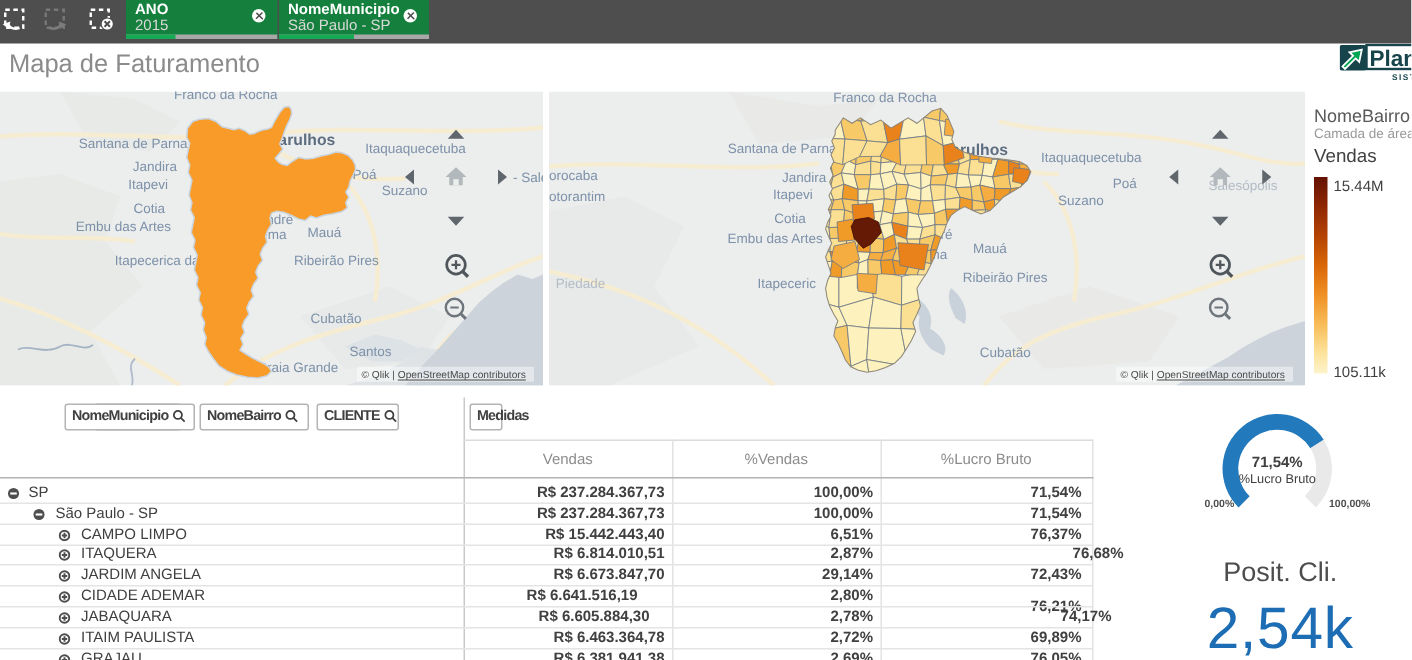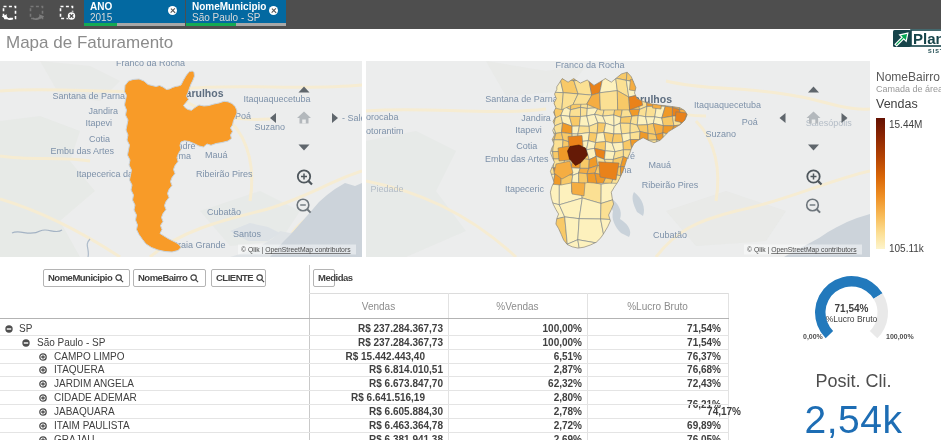--- a/index.html
+++ b/index.html
@@ -1,19 +1,19 @@
 <!DOCTYPE html>
 <html><head>
 <meta charset="utf-8">
 <style>
   html,body{margin:0;padding:0;}
   body{width:941px;height:440px;overflow:hidden;background:#fff;font-family:"Liberation Sans",sans-serif;position:relative;}
   .abs{position:absolute;}
   #toolbar{left:0;top:0;width:941px;height:29px;background:#4e4e4e;}
-  .chip{position:absolute;top:0;height:26px;background:#0369a1;color:#fff;overflow:hidden;}
+  .chip{position:absolute;top:0;height:26px;background:#15803d;color:#fff;overflow:hidden;}
   .chip .t1{font-size:10px;font-weight:bold;line-height:9px;margin:2px 0 0 6px;white-space:nowrap;}
   .chip .t2{font-size:10px;color:#d9d9d9;line-height:9px;margin:2px 0 12px 6px;white-space:nowrap;}
   .selbar{position:absolute;left:0;bottom:0;height:3px;width:100%;background:#a8a8a8;}
   .selbar .g{position:absolute;left:0;top:0;height:3px;background:#15aa53;}
   .chipx{position:absolute;top:6px;width:9px;height:9px;border-radius:50%;background:#fff;}
   .chipx:before,.chipx:after{content:"";position:absolute;left:1.7px;top:3.8px;width:5.6px;height:1.4px;background:#4e4e4e;}
   .chipx:before{transform:rotate(45deg);}
   .chipx:after{transform:rotate(-45deg);}
   #title{left:6px;top:33px;font-size:17px;color:#8b8b8b;}
   #map1{left:0;top:61px;width:362px;height:196px;}
@@ -496,57 +496,57 @@
 <div class="trowtxt" style="left:37px;top:336.7px;">São Paulo - SP</div>
 <div class="num" style="left:309px;top:336.7px;width:134px;">R$ 237.284.367,73</div>
 <div class="num" style="left:448px;top:336.7px;width:134px;">100,00%</div>
 <div class="num" style="left:587px;top:336.7px;width:134px;">71,54%</div>
 <div class="tline" style="left:0px;top:334.9px;width:729px;height:1px;"></div>
 <svg class="abs" style="left:39px;top:352.5px" width="8" height="8" viewBox="0 0 8 8">
     <circle cx="4" cy="4" r="3.2" fill="none" stroke="#4e4e4e" stroke-width="1.3"></circle>
     <path d="M4 2.2 L4 5.8 M2.2 4 L5.8 4" stroke="#4e4e4e" stroke-width="1.3"></path>
   </svg>
 <div class="trowtxt" style="left:54px;top:350.5px;">CAMPO LIMPO</div>
-<div class="num" style="left:309px;top:350.5px;width:116px;">R$ 15.442.443,40</div>
+<div class="num" style="left:309px;top:350.5px;width:134px;">R$ 15.442.443,40</div>
 <div class="num" style="left:448px;top:350.5px;width:134px;">6,51%</div>
 <div class="num" style="left:587px;top:350.5px;width:134px;">76,37%</div>
 <div class="tline" style="left:0px;top:348.7px;width:729px;height:1px;"></div>
 <svg class="abs" style="left:39px;top:366.4px" width="8" height="8" viewBox="0 0 8 8">
     <circle cx="4" cy="4" r="3.2" fill="none" stroke="#4e4e4e" stroke-width="1.3"></circle>
     <path d="M4 2.2 L4 5.8 M2.2 4 L5.8 4" stroke="#4e4e4e" stroke-width="1.3"></path>
   </svg>
 <div class="trowtxt" style="left:54px;top:364.4px;">ITAQUERA</div>
 <div class="num" style="left:309px;top:364.4px;width:134px;">R$ 6.814.010,51</div>
 <div class="num" style="left:448px;top:364.4px;width:134px;">2,87%</div>
-<div class="num" style="left:587px;top:364.4px;width:134px;">76,68%</div>
+<div class="num" style="left:615px;top:364.4px;width:134px;">76,68%</div>
 <div class="tline" style="left:0px;top:362.6px;width:729px;height:1px;"></div>
 <svg class="abs" style="left:39px;top:380.2px" width="8" height="8" viewBox="0 0 8 8">
     <circle cx="4" cy="4" r="3.2" fill="none" stroke="#4e4e4e" stroke-width="1.3"></circle>
     <path d="M4 2.2 L4 5.8 M2.2 4 L5.8 4" stroke="#4e4e4e" stroke-width="1.3"></path>
   </svg>
 <div class="trowtxt" style="left:54px;top:378.2px;">JARDIM ANGELA</div>
 <div class="num" style="left:309px;top:378.2px;width:134px;">R$ 6.673.847,70</div>
-<div class="num" style="left:448px;top:378.2px;width:134px;">62,32%</div>
+<div class="num" style="left:448px;top:378.2px;width:134px;">29,14%</div>
 <div class="num" style="left:587px;top:378.2px;width:134px;">72,43%</div>
 <div class="tline" style="left:0px;top:376.4px;width:729px;height:1px;"></div>
 <svg class="abs" style="left:39px;top:394.1px" width="8" height="8" viewBox="0 0 8 8">
     <circle cx="4" cy="4" r="3.2" fill="none" stroke="#4e4e4e" stroke-width="1.3"></circle>
     <path d="M4 2.2 L4 5.8 M2.2 4 L5.8 4" stroke="#4e4e4e" stroke-width="1.3"></path>
   </svg>
 <div class="trowtxt" style="left:54px;top:392.1px;">CIDADE ADEMAR</div>
 <div class="num" style="left:309px;top:392.1px;width:116px;text-align:right;">R$ 6.641.516,19</div>
 <div class="num" style="left:448px;top:392.1px;width:134px;">2,80%</div>
 <div class="num" style="left:587px;top:399px;width:134px;">76,21%</div>
 <div class="tline" style="left:0px;top:390.2px;width:729px;height:1px;"></div>
 <svg class="abs" style="left:39px;top:407.9px" width="8" height="8" viewBox="0 0 8 8">
     <circle cx="4" cy="4" r="3.2" fill="none" stroke="#4e4e4e" stroke-width="1.3"></circle>
     <path d="M4 2.2 L4 5.8 M2.2 4 L5.8 4" stroke="#4e4e4e" stroke-width="1.3"></path>
   </svg>
 <div class="trowtxt" style="left:54px;top:405.9px;">JABAQUARA</div>
-<div class="num" style="left:309px;top:405.9px;width:134px;">R$ 6.605.884,30</div>
+<div class="num" style="left:309px;top:405.9px;width:124px;">R$ 6.605.884,30</div>
 <div class="num" style="left:448px;top:405.9px;width:134px;">2,78%</div>
 <div class="num" style="left:587px;top:405.9px;width:134px;padding-left:20px;">74,17%</div>
 <div class="tline" style="left:0px;top:404.1px;width:729px;height:1px;"></div>
 <svg class="abs" style="left:39px;top:421.8px" width="8" height="8" viewBox="0 0 8 8">
     <circle cx="4" cy="4" r="3.2" fill="none" stroke="#4e4e4e" stroke-width="1.3"></circle>
     <path d="M4 2.2 L4 5.8 M2.2 4 L5.8 4" stroke="#4e4e4e" stroke-width="1.3"></path>
   </svg>
 <div class="trowtxt" style="left:54px;top:419.8px;">ITAIM PAULISTA</div>
 <div class="num" style="left:309px;top:419.8px;width:134px;">R$ 6.463.364,78</div>
 <div class="num" style="left:448px;top:419.8px;width:134px;">2,72%</div>

